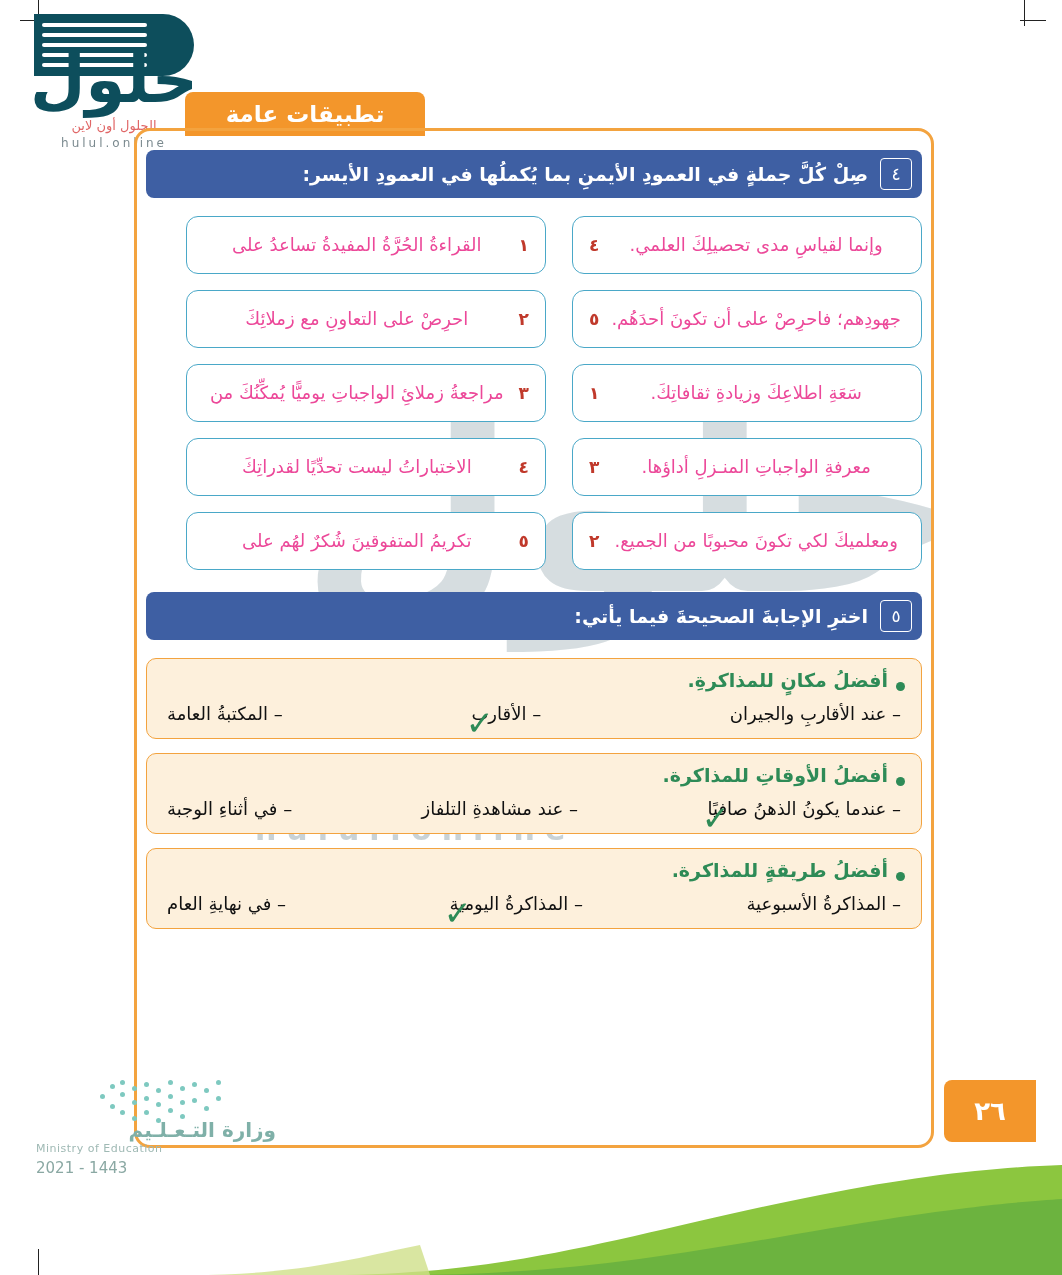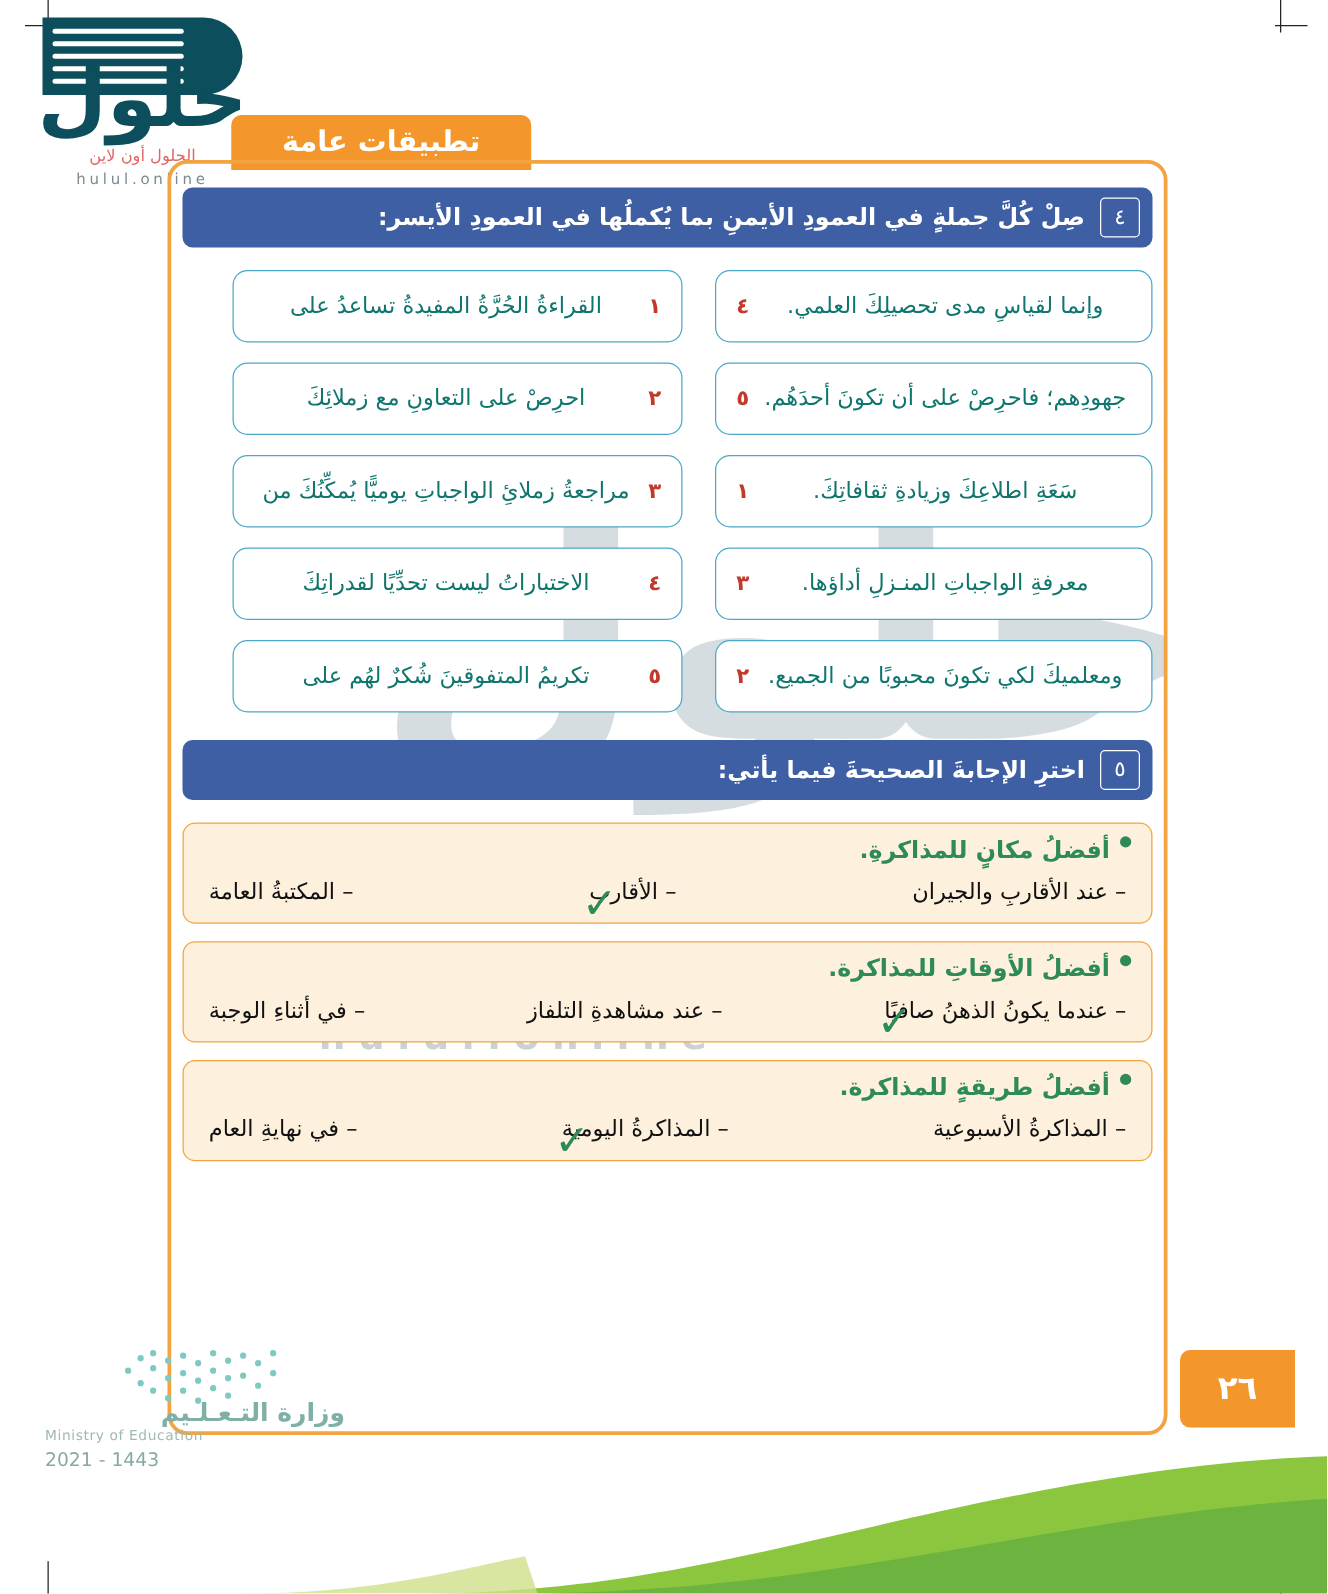--- a/index.html
+++ b/index.html
@@ -224,21 +224,21 @@
   }
   .pill .idx {
     color: #c0392b;
     font-size: 17px;
     font-weight: bold;
     flex: none;
     margin: 0 4px;
   }
   .pill .body {
     font-size: 18px;
-    color: #0f766e;
+    color: #ec4899;
     flex: 1;
     text-align: center;
     line-height: 1.25;
   }
   .pill.left .body { text-align: center; }
   .ans {
     color: #c0392b;
     font-size: 17px;
     font-weight: bold;
   }
@@ -252,21 +252,21 @@
     margin-bottom: 14px;
     box-sizing: border-box;
   }
   .mcq .stem {
     color: #2e8b57;
     font-size: 19px;
     font-weight: bold;
     text-align: right;
     margin-bottom: 12px;
     display: flex;
-    align-items: flex-start;
+    align-items: flex-end;
     justify-content: flex-start;
     gap: 8px;
   }
   .mcq .bullet {
     width: 9px; height: 9px;
     background: #2e8b57;
     border-radius: 50%;
     display: inline-block;
     flex: none;
   }

